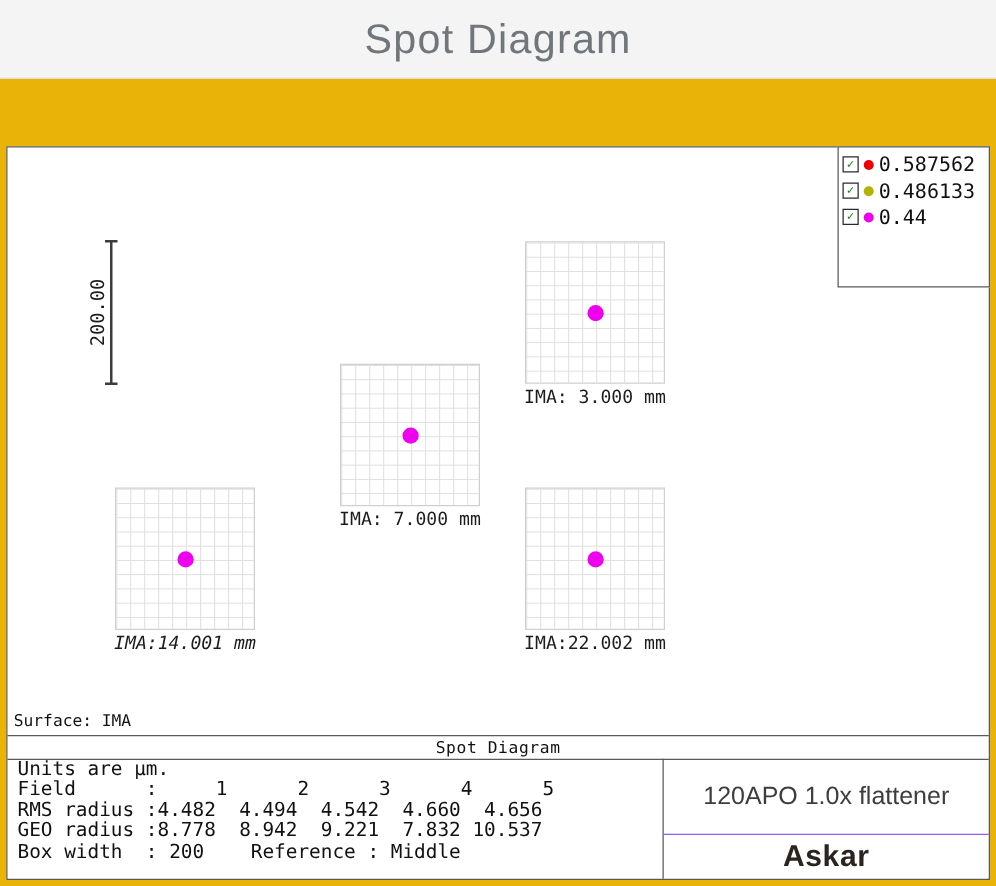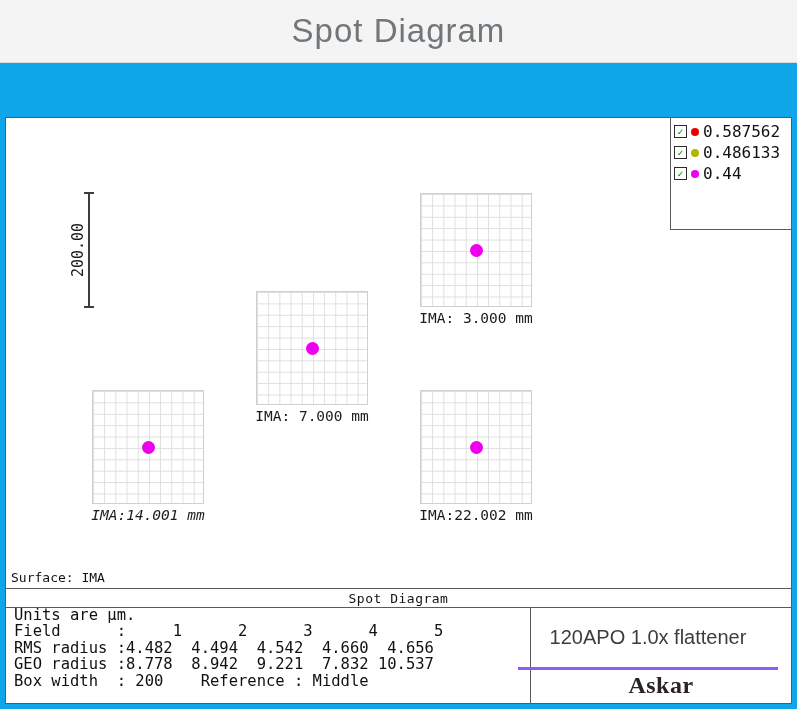--- a/index.html
+++ b/index.html
@@ -1,16 +1,16 @@
 <!DOCTYPE html>
 <html><head>
 <meta charset="utf-8">
 <style>
   html,body{margin:0;padding:0;background:#fff;}
-  .screen{position:relative;width:797px;height:709px;background:#0ea5e9;overflow:hidden;
+  .screen{position:relative;width:797px;height:709px;background:#eab308;overflow:hidden;
           font-family:"DejaVu Sans Mono","Liberation Mono",monospace;color:#1a1a1a;}
 
   
   .page-header{position:absolute;left:0;top:0;width:797px;height:62px;background:#f4f4f5;
                border-bottom:1px solid #dcdcdc;display:flex;align-items:center;justify-content:center;}
   .page-title{font-family:"Liberation Sans","DejaVu Sans",sans-serif;font-weight:300;
               font-size:33px;color:#70767a;letter-spacing:1px;}
 
   
   .diagram{position:absolute;left:5px;top:117px;width:785px;height:585px;
@@ -29,47 +29,47 @@
   
   .grid-panel{position:absolute;width:112px;}
   .grid{position:relative;width:112px;height:114px;border:1px solid #d0d0d0;box-sizing:border-box;
         background-image:linear-gradient(to right,#dedede 1px,transparent 1px),
                          linear-gradient(to bottom,#dedede 1px,transparent 1px);
         background-size:11.2px 11.4px;}
   .spot-dot{position:absolute;left:50%;top:50%;width:13px;height:13px;margin:-6.5px 0 0 -6.5px;
             border-radius:50%;background:#EE00EE;}
   .ima-label{position:absolute;left:-12px;width:136px;text-align:center;top:117px;
              font-size:14.5px;color:#1c1c1c;white-space:pre;}
-  .g1{left:86px;top:75px;} .g2{left:414px;top:75px;} .g3{left:250px;top:173px;}
+  .g1{left:86px;top:75px;} .g2{left:414px;top:75px;} .g3{left:266px;top:173px;}
   .g4{left:86px;top:272px;font-style:italic;} .g5{left:414px;top:272px;}
 
   
   .scale-line{position:absolute;left:82px;top:75px;width:2px;height:114px;background:#3c3c3c;}
   .scale-tick{position:absolute;left:78px;width:10px;height:2px;background:#3c3c3c;}
   .scale-tick.t-top{top:74px;} .scale-tick.t-bot{top:188px;}
   .scale-label{position:absolute;left:31px;top:124px;width:80px;height:16px;text-align:center;
                font-size:15px;color:#1c1c1c;transform:rotate(-90deg);transform-origin:center;}
 
   
   .surface-label{position:absolute;left:5px;top:452px;font-size:13px;color:#111;white-space:pre;}
   .title-band{position:absolute;left:0;top:470px;width:785px;height:18px;border-top:1px solid #5a5a5a;
               border-bottom:1px solid #5a5a5a;display:flex;align-items:center;justify-content:center;}
   .band-title{font-size:13px;color:#111;letter-spacing:0.5px;}
 
   .stats{position:absolute;left:8px;top:489px;width:510px;}
   .stat-line{font-size:15.5px;line-height:16.4px;color:#111;white-space:pre;}
 
   .v-divider{position:absolute;left:524px;top:489px;width:1px;height:96px;background:#5a5a5a;}
 
-  .product-cell{position:absolute;left:512px;top:489px;width:260px;height:60px;
-                border-bottom:3px solid #8b5cf6;display:flex;align-items:center;justify-content:center;}
+  .product-cell{position:absolute;left:525px;top:489px;width:260px;height:60px;
+                border-bottom:1px solid #8b5cf6;display:flex;align-items:center;justify-content:center;}
   .product-name{font-family:"Liberation Sans","DejaVu Sans",sans-serif;font-size:20px;color:#3d3d3d;}
   .brand-cell{position:absolute;left:525px;top:550px;width:260px;height:35px;
               display:flex;align-items:center;justify-content:center;}
-  .brand-logo{font-family:Liberation Serif, serif;font-weight:bold;
+  .brand-logo{font-family:Liberation Sans, sans-serif;font-weight:bold;
               font-size:24px;color:#2a2320;letter-spacing:0.5px;position:relative;}
 </style>
 </head>
 <body>
 
 <div class="screen">
 
   <div class="page-header">
     <div class="page-title">Spot Diagram</div>
   </div>

